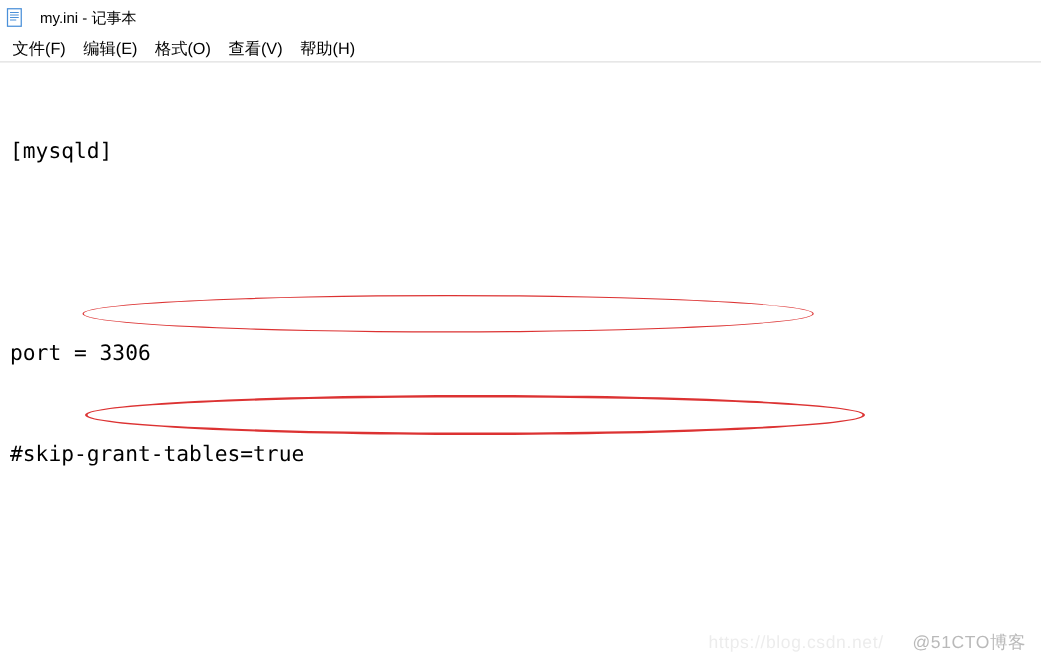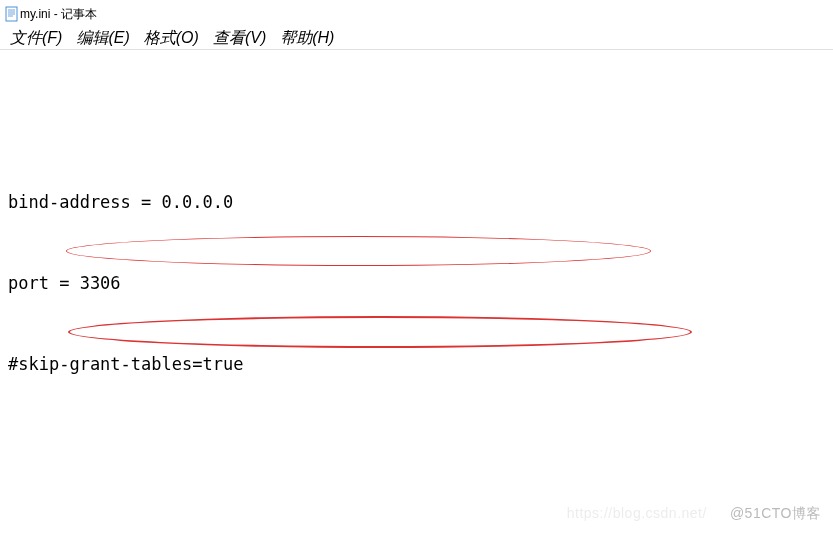--- a/index.html
+++ b/index.html
@@ -11,21 +11,21 @@
       height: 533px;
       overflow: hidden;
       position: relative;
     }
     .titlebar {
       height: 28px;
       background: #fff;
       display: flex;
       align-items: center;
       padding: 0 4px;
-      gap: 0;
+      gap: 12px;
     }
     .titlebar .icon {
       width: 16px;
       height: 16px;
       display: flex;
       align-items: center;
       justify-content: center;
     }
     .titlebar .title {
       font-size: 12px;
@@ -35,24 +35,23 @@
       height: 22px;
       background: #fff;
       display: flex;
       align-items: center;
       padding: 0 4px;
       gap: 2px;
       border-bottom: 1px solid #e0e0e0;
     }
     .menubar .menu-item {
       padding: 2px 6px;
-      font-size: 16px;
+      font-size: 13px;
       color: #000;
       cursor: default;
-      font-style: italic;
     }
     .editor {
       padding: 4px 8px;
       font-family: "Microsoft YaHei", "SimSun", Consolas, monospace;
       font-size: 17px;
       line-height: 27px;
       color: #000;
       white-space: pre;
       position: relative;
     }
@@ -101,22 +100,22 @@
 
 <div class="menubar">
   <span class="menu-item">文件(F)</span>
   <span class="menu-item">编辑(E)</span>
   <span class="menu-item">格式(O)</span>
   <span class="menu-item">查看(V)</span>
   <span class="menu-item">帮助(H)</span>
 </div>
 
 <div class="editor">
+  <span class="text-line">[mysqld]</span>
   <span class="text-line"></span>
-  <span class="text-line">bind-address = 0.0.0.0</span>
   <span class="text-line">port = 3306</span>
   <span class="text-line">#skip-grant-tables=true</span>
   
   
   
   
   
   
   
   

